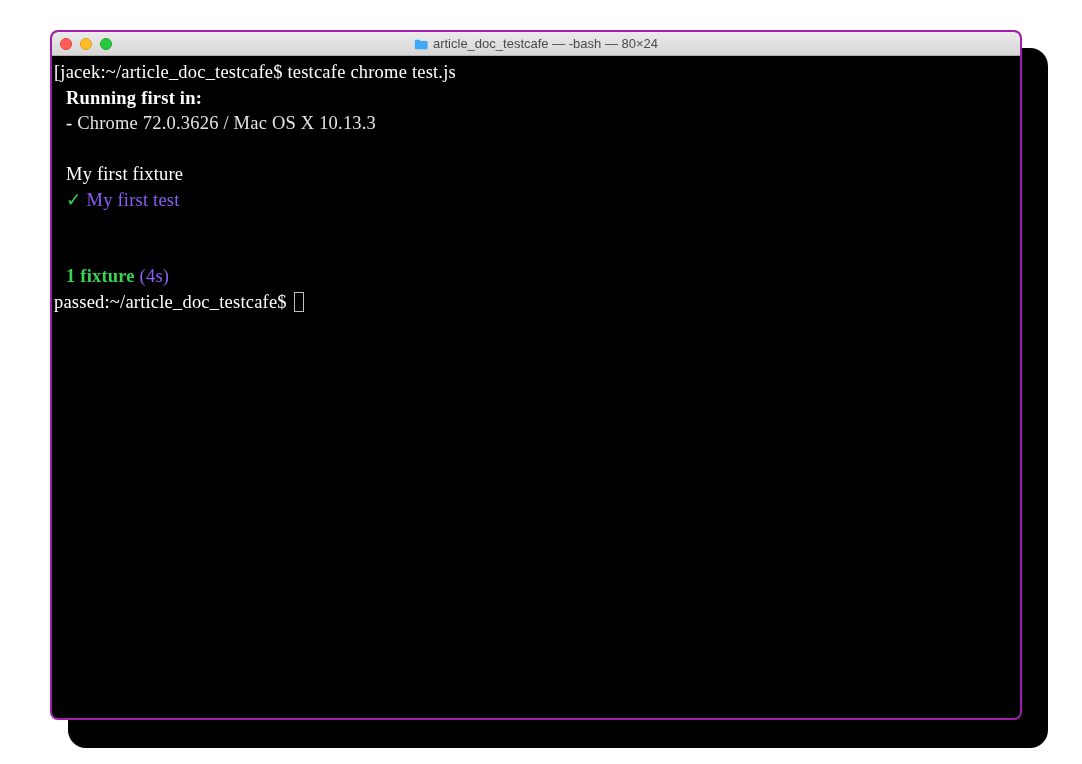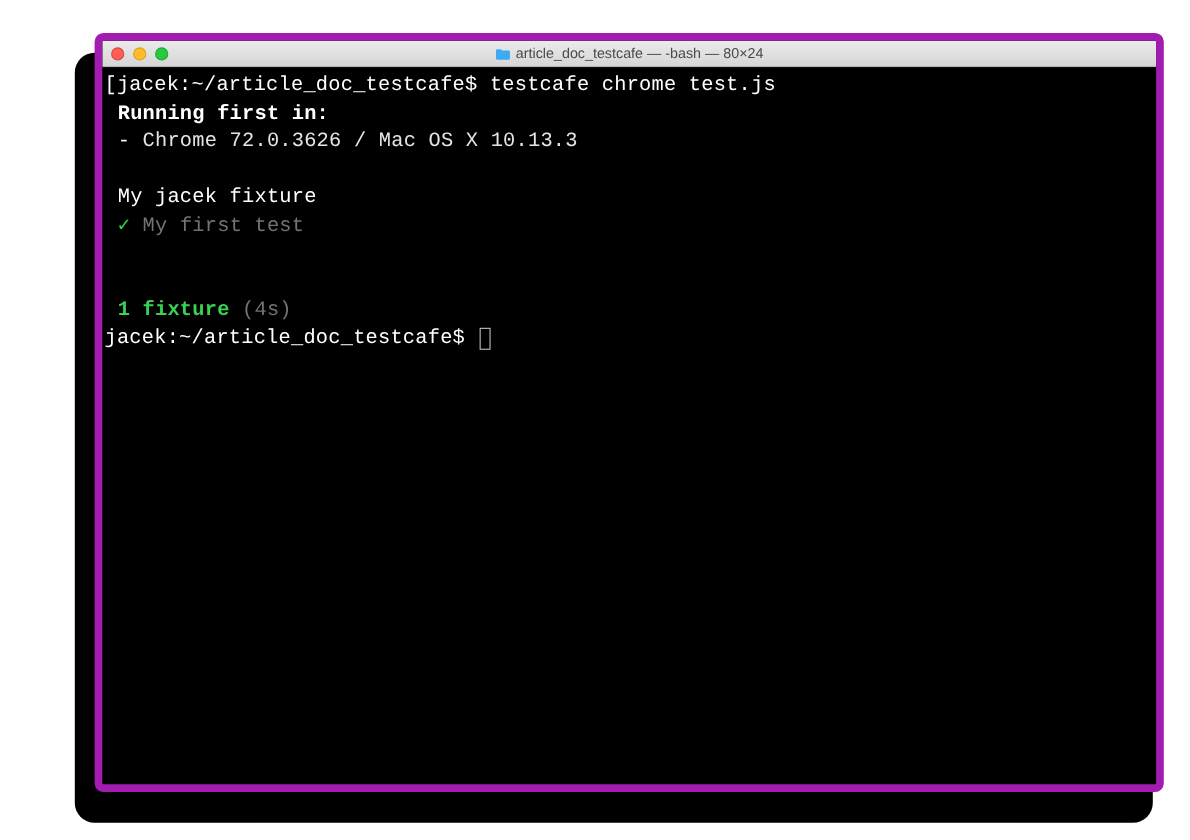--- a/index.html
+++ b/index.html
@@ -26,22 +26,21 @@
       z-index: 0;
     }
     .window {
       position: relative;
       width: 972px;
       height: 690px;
       background: #000000;
       border-radius: 8px;
       overflow: hidden;
       z-index: 1;
-      border: 7px solid #a21caf;
-      margin-left: 36px;
+      border: 2px solid #a21caf;
     }
     .titlebar {
       height: 24px;
       background: linear-gradient(to bottom, #ebebeb, #d6d6d6);
       border-bottom: 1px solid #b0b0b0;
       display: flex;
       align-items: center;
       position: relative;
       padding: 0 8px;
     }
@@ -75,28 +74,28 @@
     .folder-icon {
       width: 14px;
       height: 11px;
       display: inline-block;
     }
     .terminal-body {
       padding: 4px 2px;
       font-size: 18.5px;
       line-height: 1.38;
       color: #ffffff;
-      font-family: Liberation Mono, monospace;
+      font-family: Liberation Serif, serif;
       letter-spacing: 0.2px;
     }
     .line {
       white-space: pre;
     }
     .bold { font-weight: bold; }
-    .dim { color: #737373; }
+    .dim { color: #8b5cf6; }
     .blue { color: #e5e5e5; }
     .green { color: #39d353; }
     .checkmark { color: #39d353; }
     .cursor-box {
       display: inline-block;
       width: 10px;
       height: 20px;
       border: 1.5px solid #bfbfbf;
       vertical-align: text-bottom;
       margin-left: 2px;
@@ -124,20 +123,20 @@
       </span>
       <span>article_doc_testcafe — -bash — 80×24</span>
     </div>
   </div>
 
   <div class="terminal-body">
     <div class="line"><span>[jacek:~/article_doc_testcafe$ </span><span>testcafe chrome test.js</span></div>
     <div class="line indent1 bold">Running first in:</div>
     <div class="line indent1"><span>- </span><span class="blue">Chrome 72.0.3626 / Mac OS X 10.13.3</span></div>
     <div class="line">&nbsp;</div>
-    <div class="line indent1">My jacek fixture</div>
+    <div class="line indent1">My first fixture</div>
     <div class="line indent1"><span class="checkmark">✓</span><span class="dim"> My first test</span></div>
     <div class="line">&nbsp;</div>
     <div class="line">&nbsp;</div>
     <div class="line indent1"><span class="green bold">1</span><span class="green bold"> fixture</span><span class="dim"> (4s)</span></div>
-    <div class="line"><span>jacek:~/article_doc_testcafe$ </span><span class="cursor-box"></span></div>
+    <div class="line"><span>passed:~/article_doc_testcafe$ </span><span class="cursor-box"></span></div>
   </div>
 </div>
 
 </body></html>

